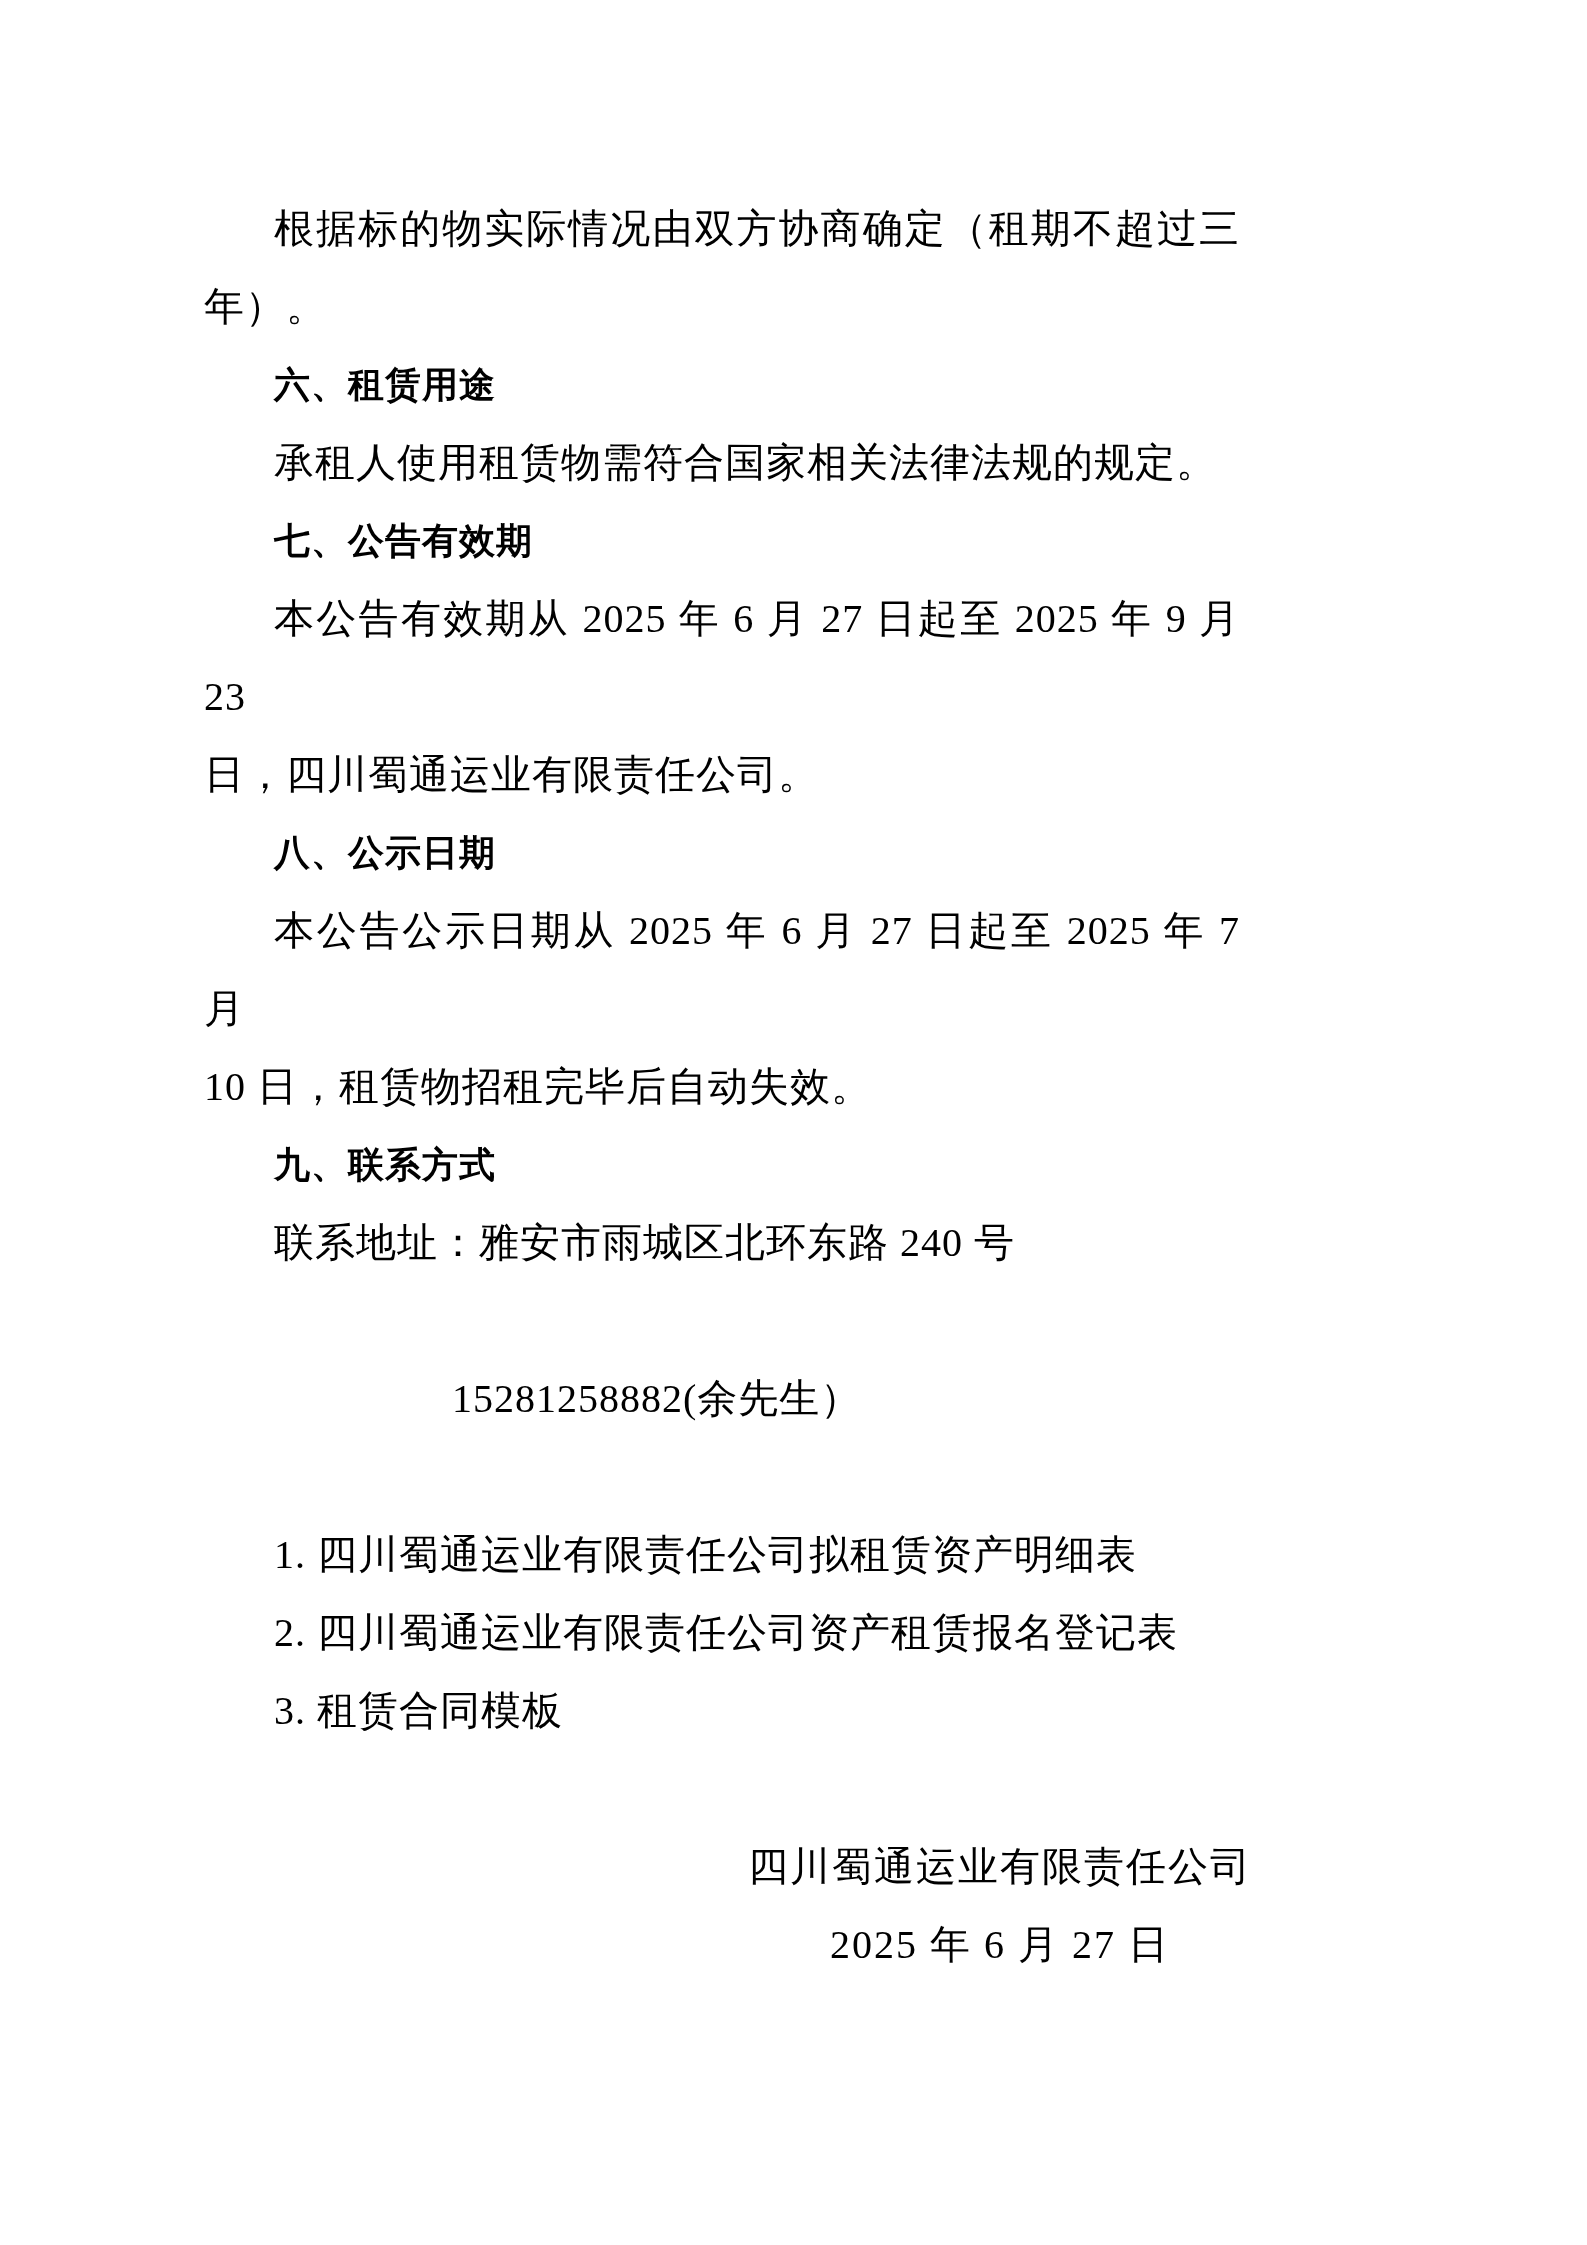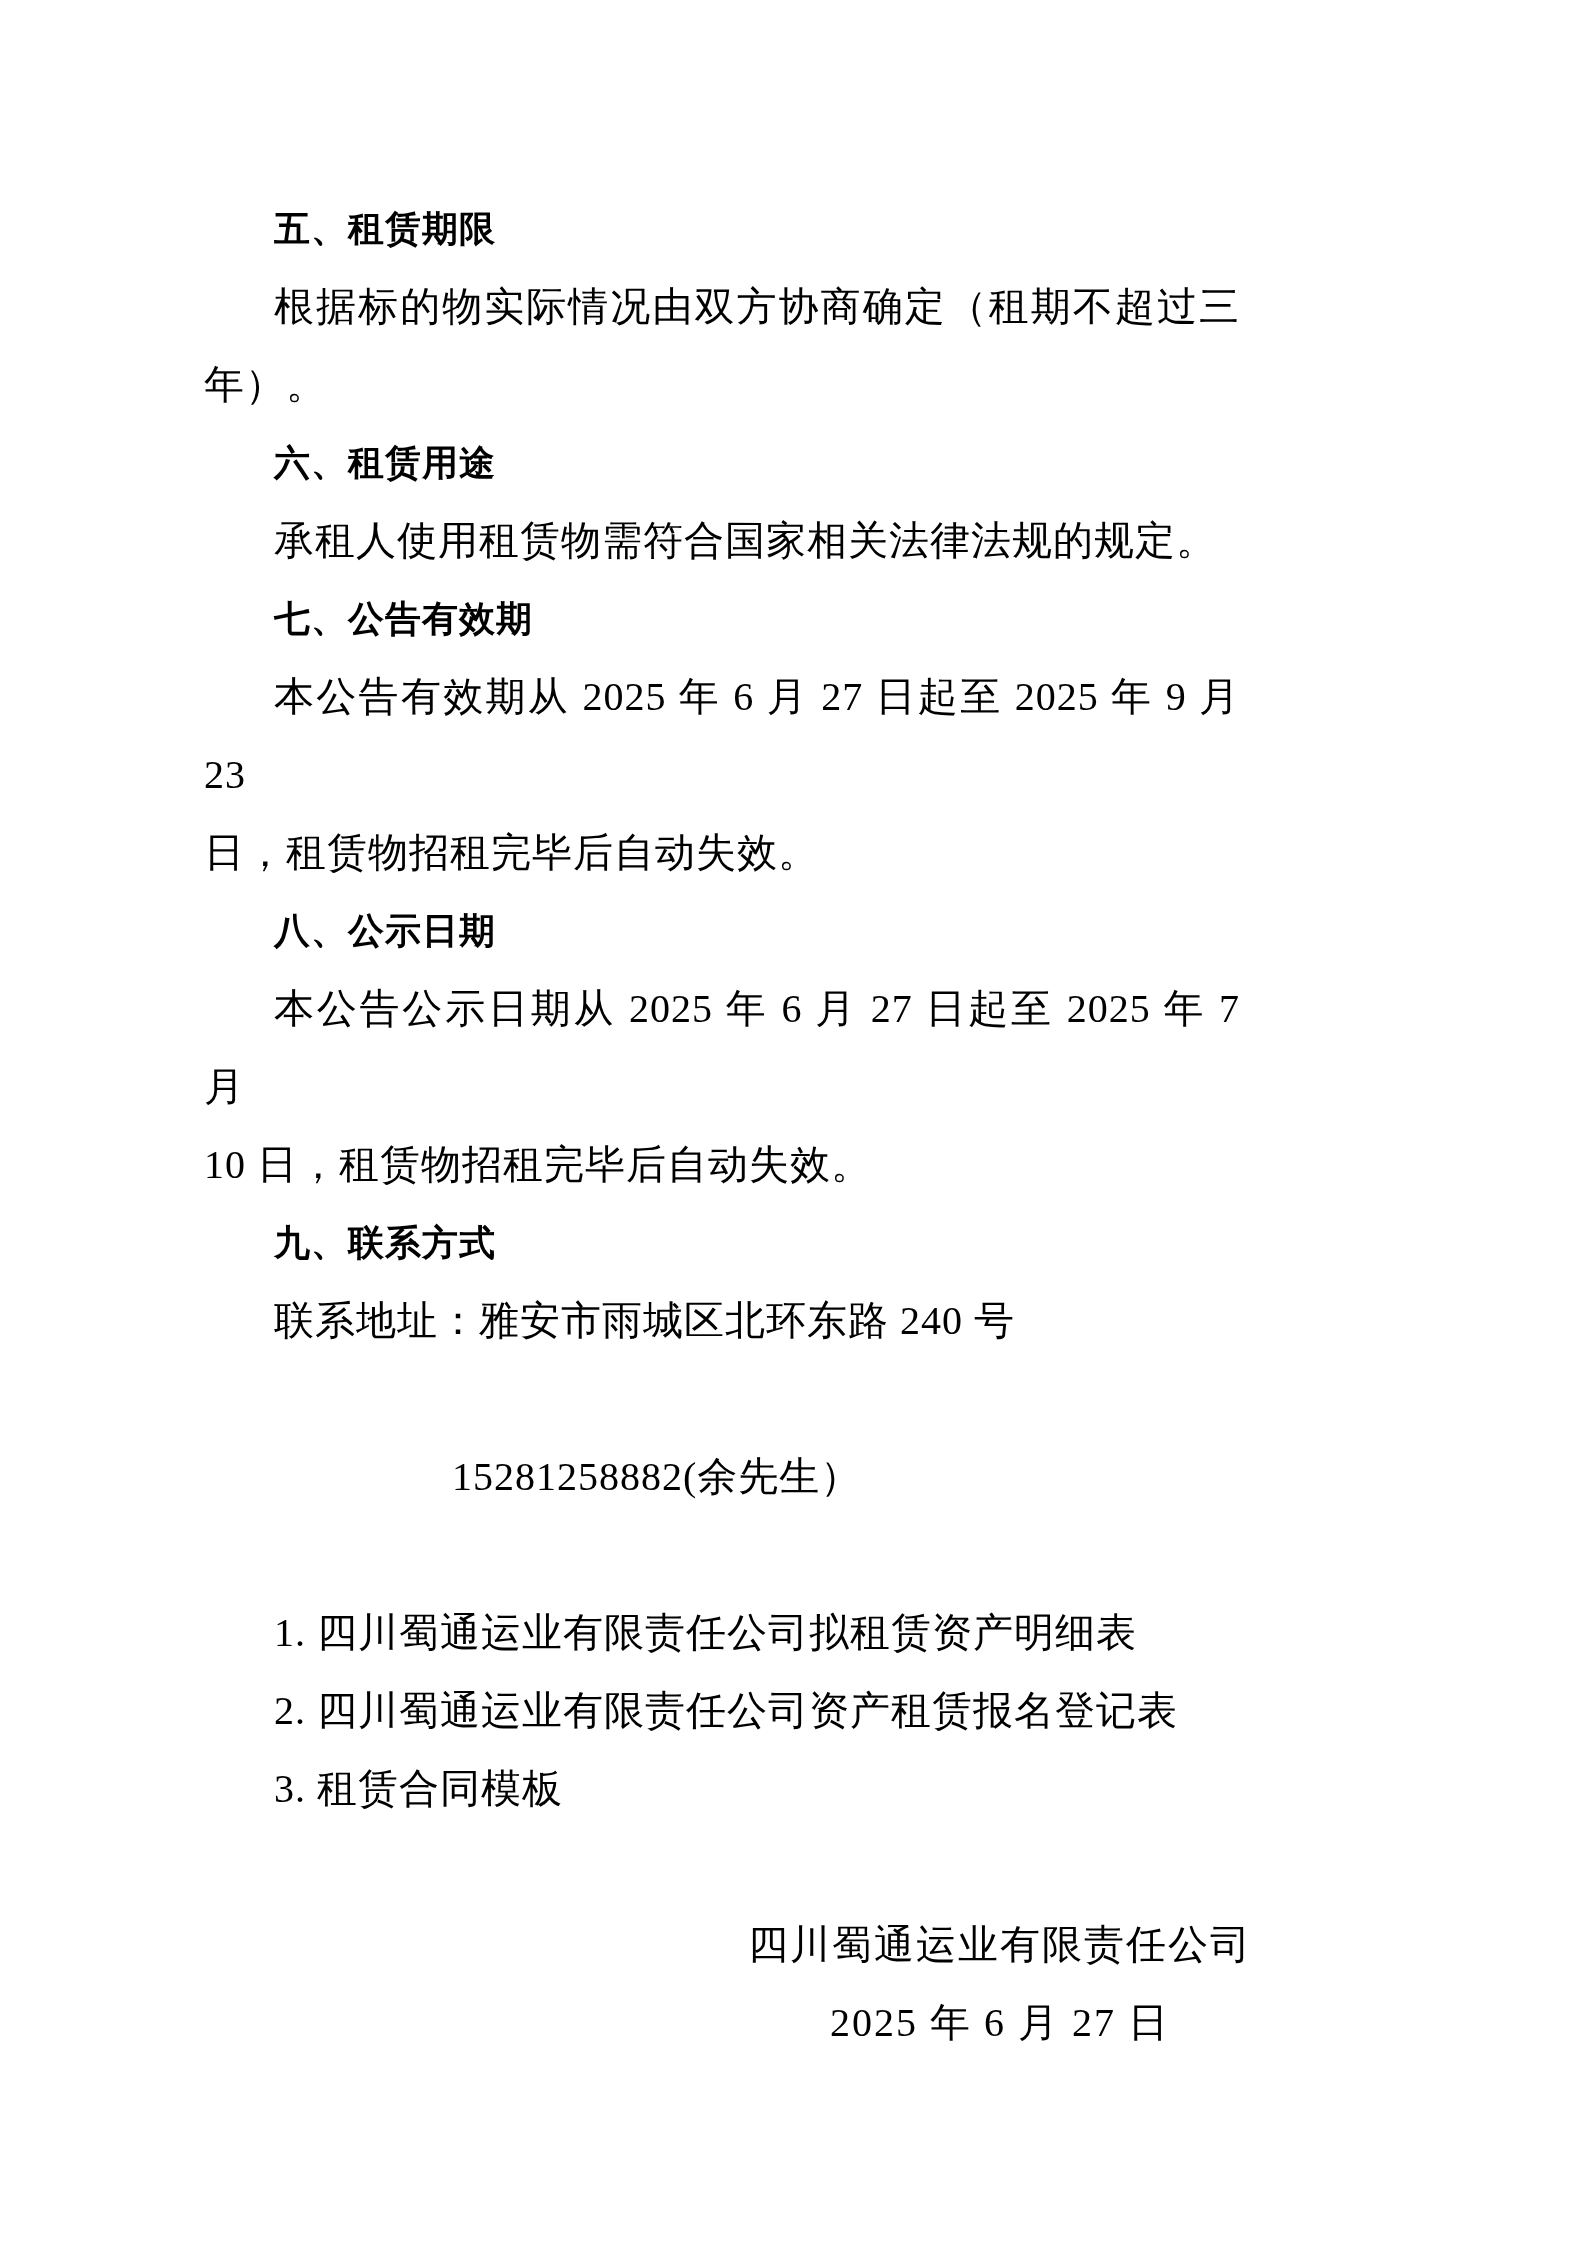--- a/index.html
+++ b/index.html
@@ -53,32 +53,31 @@
   .signature .line { letter-spacing: 2px; }
 </style>
 </head>
 <body>
 
 <div class="page">
   <div class="content">
 
     <div id="sections">
         <div>
-          <div class="heading">五、租赁期限</div>
           <div class="line first justify">根据标的物实际情况由双方协商确定（租期不超过三</div>
           <div class="line ">年）。</div>
         </div>
         <div>
           <div class="heading">六、租赁用途</div>
           <div class="line first">承租人使用租赁物需符合国家相关法律法规的规定。</div>
         </div>
         <div>
           <div class="heading">七、公告有效期</div>
           <div class="line first justify">本公告有效期从 2025 年 6 月 27 日起至 2025 年 9 月 23</div>
-          <div class="line ">日，租赁物招租完毕后自动失效。</div>
+          <div class="line ">日，四川蜀通运业有限责任公司。</div>
         </div>
         <div>
           <div class="heading">八、公示日期</div>
           <div class="line first justify">本公告公示日期从 2025 年 6 月 27 日起至 2025 年 7 月</div>
           <div class="line ">10 日，租赁物招租完毕后自动失效。</div>
         </div>
         <div>
           <div class="heading">九、联系方式</div>
           <div class="line first">联系地址：雅安市雨城区北环东路 240 号</div>
           <div class="blank-line"></div>

